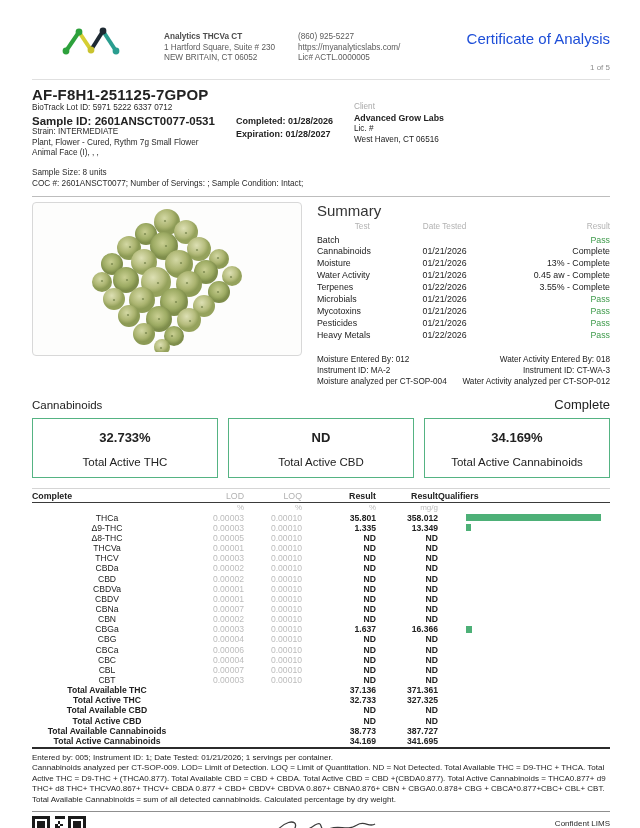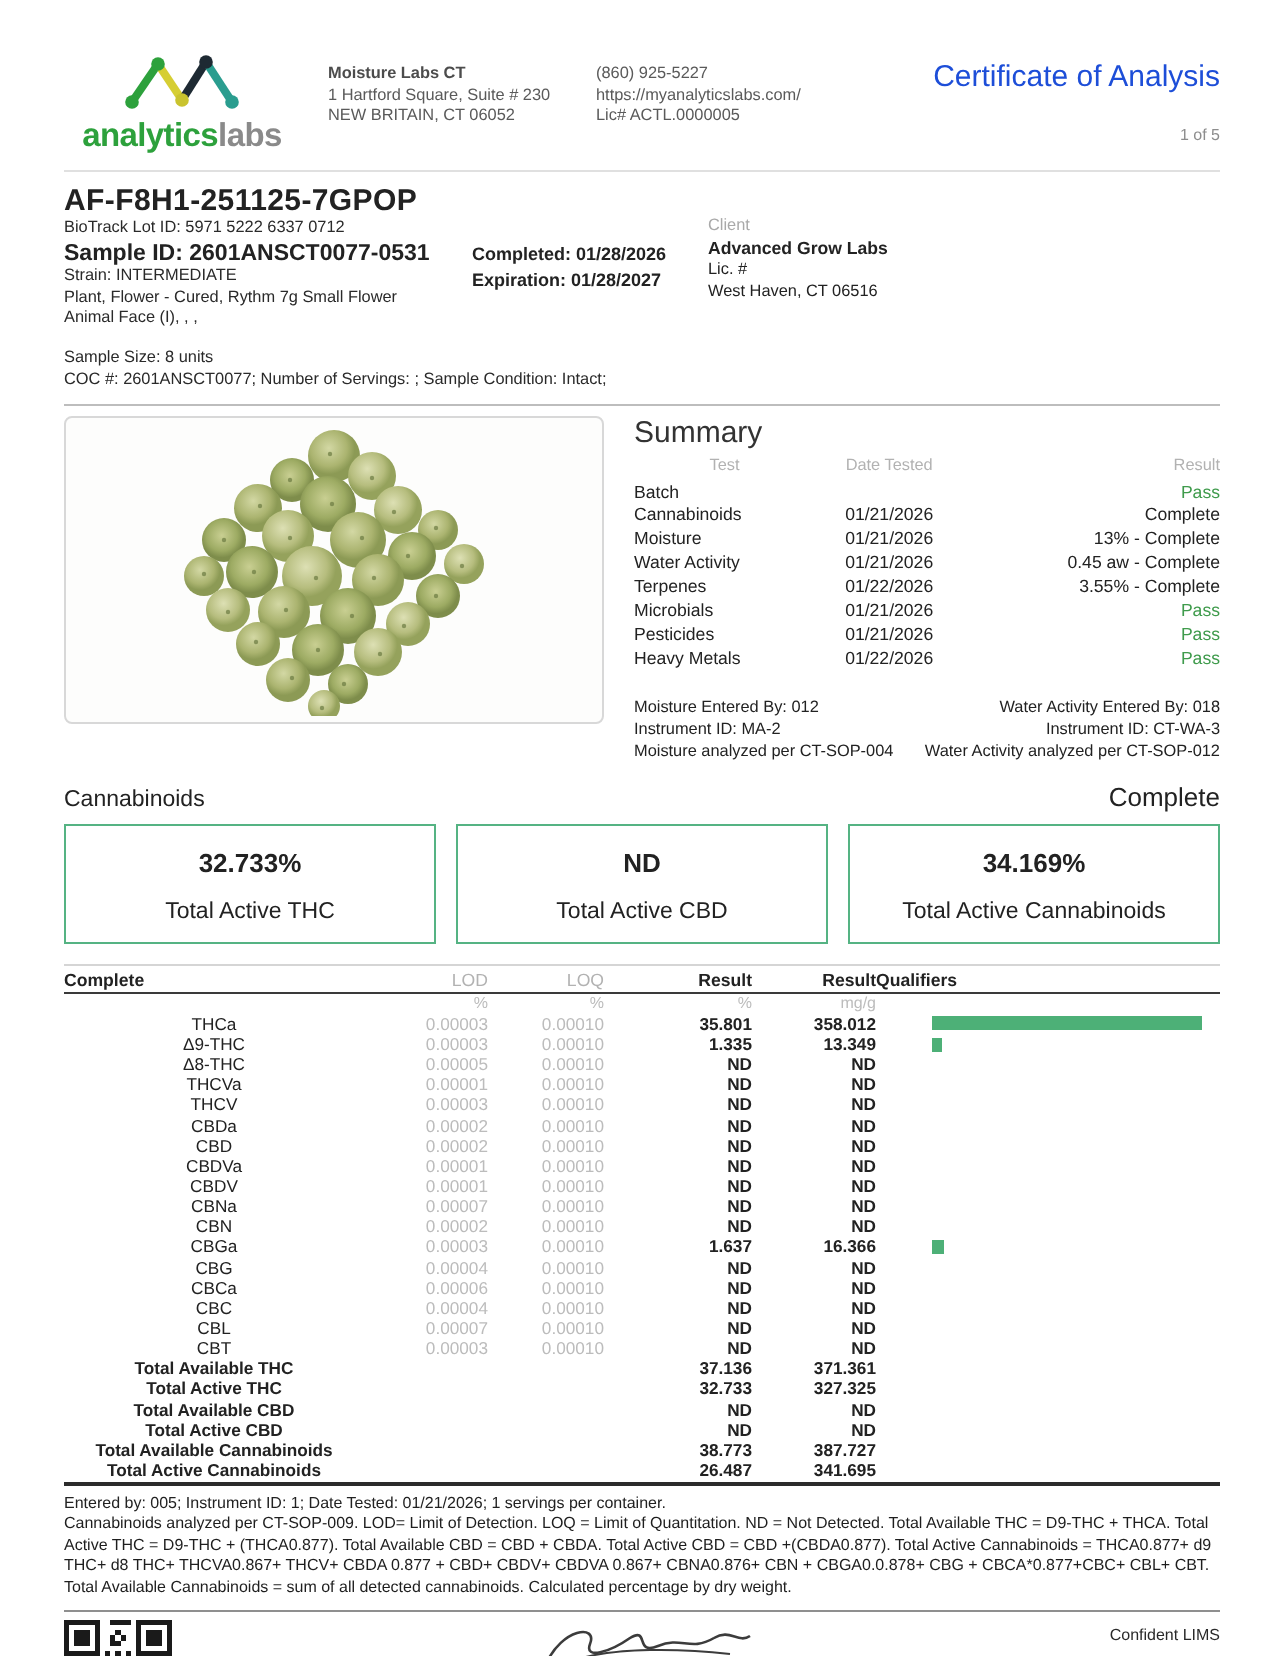--- a/index.html
+++ b/index.html
@@ -94,24 +94,23 @@
         <line x1="8" y1="25" x2="21" y2="6" stroke="#2da13c" stroke-width="4"></line>
         <line x1="21" y1="6" x2="33" y2="24" stroke="#d6ce33" stroke-width="4"></line>
         <line x1="33" y1="24" x2="45" y2="5" stroke="#1e2a33" stroke-width="4"></line>
         <line x1="45" y1="5" x2="58" y2="25" stroke="#2a9d8f" stroke-width="4"></line>
         <circle cx="8" cy="25" r="3.4" fill="#2da13c"></circle>
           <circle cx="21" cy="6" r="3.4" fill="#2da13c"></circle>
         <circle cx="33" cy="24" r="3.4" fill="#c9c32e"></circle>
           <circle cx="45" cy="5" r="3.4" fill="#1e2a33"></circle>
         <circle cx="58" cy="25" r="3.4" fill="#2a9d8f"></circle>
       </svg>
-      <div class="wordmark"><span class="w1">analytics</span><span class="w2">labs</span></div>
     </div>
     <div class="labinfo">
-      <div class="b">Moisture Labs CT</div>
+      <div class="b">Analytics THCVa CT</div>
       <div>1 Hartford Square, Suite # 230</div>
       <div>NEW BRITAIN, CT 06052</div>
     </div>
     <div class="labcontact">
       <div>(860) 925-5227</div>
       <div>https://myanalyticslabs.com/</div>
       <div>Lic# ACTL.0000005</div>
     </div>
     <div class="docmeta">
       <div class="doctitle">Certificate of Analysis</div>
@@ -259,20 +258,25 @@
               <td>Terpenes</td>
               <td>01/22/2026</td>
               <td>3.55% - Complete</td>
             </tr>
             <tr>
               <td>Microbials</td>
               <td>01/21/2026</td>
               <td class="pass">Pass</td>
             </tr>
             <tr>
+              <td>Mycotoxins</td>
+              <td>01/21/2026</td>
+              <td class="pass">Pass</td>
+            </tr>
+            <tr>
               <td>Pesticides</td>
               <td>01/21/2026</td>
               <td class="pass">Pass</td>
             </tr>
             <tr>
               <td>Heavy Metals</td>
               <td>01/22/2026</td>
               <td class="pass">Pass</td>
             </tr>
           </tbody>
@@ -520,21 +524,21 @@
           <td></td>
           <td></td>
           <td class="res">38.773</td>
           <td class="res">387.727</td>
           <td></td>
         </tr>
         <tr class="tot lastrow">
           <td class="l">Total Active Cannabinoids</td>
           <td></td>
           <td></td>
-          <td class="res">26.487</td>
+          <td class="res">34.169</td>
           <td class="res">341.695</td>
           <td></td>
         </tr>
       </tbody>
   </table>
 
   <div class="foot1">Entered by: 005; Instrument ID: 1; Date Tested: 01/21/2026; 1 servings per container.</div>
   <div class="foot2">Cannabinoids analyzed per CT-SOP-009. LOD= Limit of Detection. LOQ = Limit of Quantitation. ND = Not Detected. Total Available THC = D9-THC + THCA. Total Active THC = D9-THC + (THCA0.877). Total Available CBD = CBD + CBDA. Total Active CBD = CBD +(CBDA0.877). Total Active Cannabinoids = THCA0.877+ d9 THC+ d8 THC+ THCVA0.867+ THCV+ CBDA 0.877 + CBD+ CBDV+ CBDVA 0.867+ CBNA0.876+ CBN + CBGA0.0.878+ CBG + CBCA*0.877+CBC+ CBL+ CBT. Total Available Cannabinoids = sum of all detected cannabinoids. Calculated percentage by dry weight.</div>
 
   <hr class="divsig">

